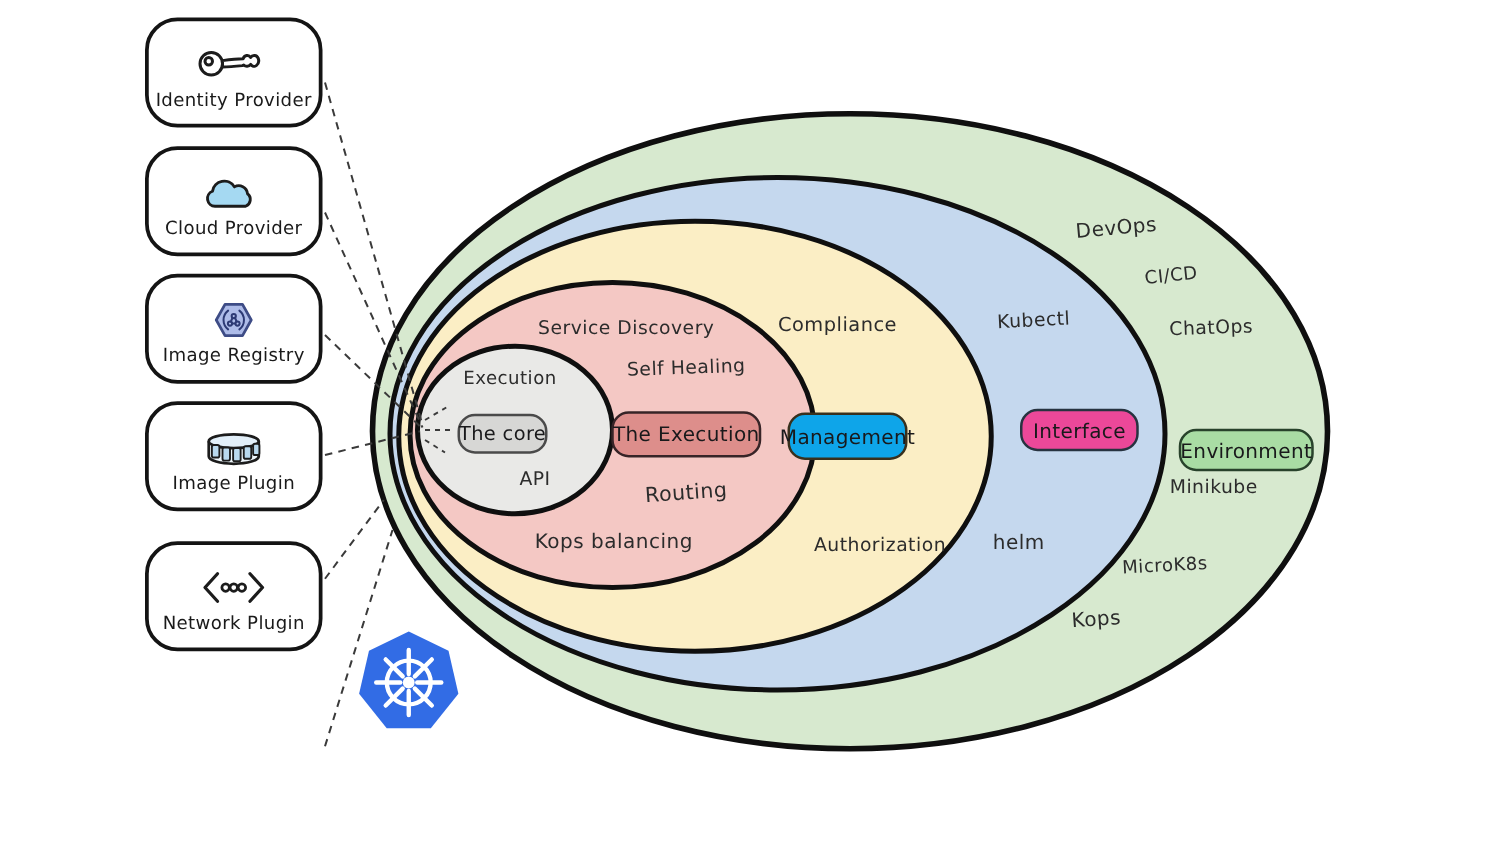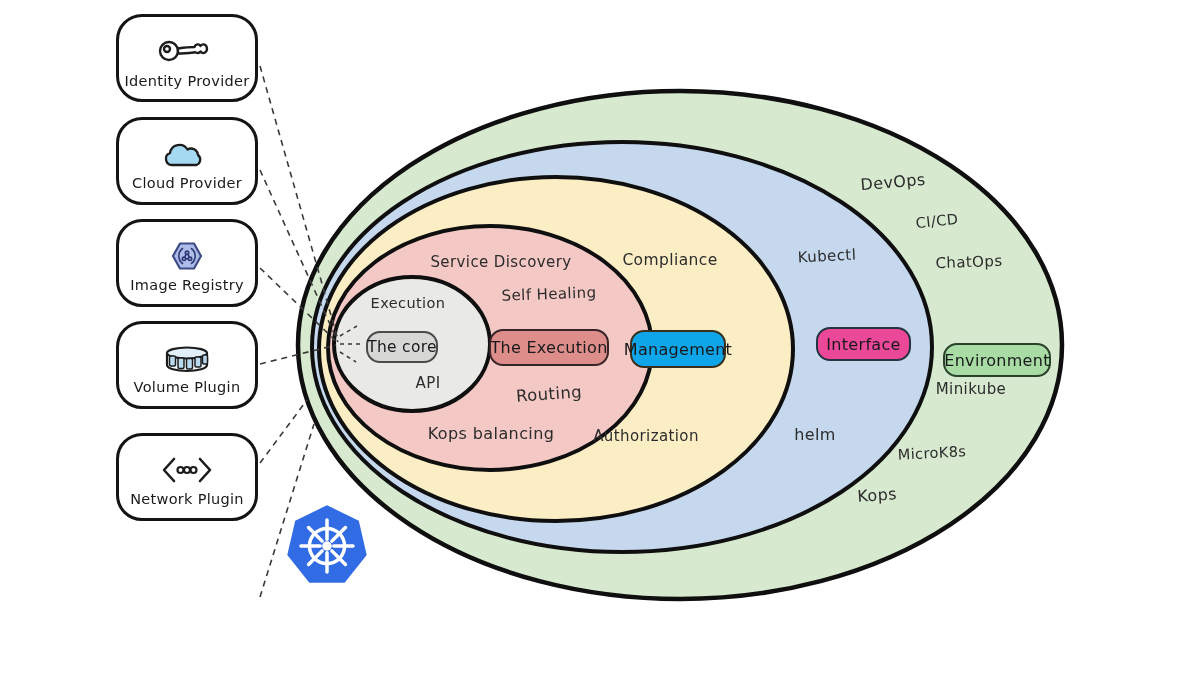--- a/index.html
+++ b/index.html
@@ -104,21 +104,21 @@
       <path d="M12 13 v12 a20 6 0 0 0 40 0 v-12" fill="#eef6fb" stroke="#1c1c1c" stroke-width="2.2"></path>
       <ellipse cx="32" cy="13" rx="20" ry="5.5" fill="#e2eff9" stroke="#1c1c1c" stroke-width="2.2"></ellipse>
       <g fill="#b9d9ee" stroke="#1c1c1c" stroke-width="1.5">
         <rect x="14.5" y="16" width="6" height="10" rx="1.5"></rect>
         <rect x="23" y="18" width="6" height="10.5" rx="1.5"></rect>
         <rect x="31.5" y="18.5" width="6" height="10.5" rx="1.5"></rect>
         <rect x="40" y="17" width="6" height="10" rx="1.5"></rect>
         <rect x="47.5" y="15" width="5" height="9" rx="1.5"></rect>
       </g>
     </svg>
-    <div class="card-label">Volume Plugin</div>
+    <div class="card-label">Image Plugin</div>
   </div>
 
   <div class="card" style="top:433px">
     <svg width="64" height="36" viewBox="0 0 64 36">
       <g fill="none" stroke="#1c1c1c" stroke-width="2.6" stroke-linecap="round" stroke-linejoin="round">
         <path d="M19 7 L9 18 L19 29"></path>
         <path d="M45 7 L55 18 L45 29"></path>
         <circle cx="25.5" cy="18" r="3" stroke-width="2.2"></circle>
         <circle cx="32" cy="18" r="3" stroke-width="2.2"></circle>
         <circle cx="38.5" cy="18" r="3" stroke-width="2.2"></circle>
@@ -152,21 +152,21 @@
 
   <span class="fl" style="left:408px;top:303px;font-size:14.5px">Execution</span>
   <span class="fl" style="left:428px;top:383px;font-size:15px">API</span>
 
   <span class="fl" style="left:501px;top:262px;font-size:15px">Service Discovery</span>
   <span class="fl" style="left:549px;top:294px;font-size:15px;transform:translate(-50%,-50%) rotate(-2deg)">Self Healing</span>
   <span class="fl" style="left:549px;top:394px;font-size:16.5px;transform:translate(-50%,-50%) rotate(-4deg)">Routing</span>
   <span class="fl" style="left:491px;top:433px;font-size:16px">Kops balancing</span>
 
   <span class="fl" style="left:670px;top:260px;font-size:15.5px">Compliance</span>
-  <span class="fl" style="left:646px;top:436px;font-size:15px">Authorization</span>
+  <span class="fl" style="left:704px;top:436px;font-size:15px">Authorization</span>
 
   <span class="fl" style="left:827px;top:256px;font-size:15px;transform:translate(-50%,-50%) rotate(-3deg)">Kubectl</span>
   <span class="fl" style="left:815px;top:434px;font-size:16px">helm</span>
 
   <span class="fl" style="left:893px;top:182px;font-size:16px;transform:translate(-50%,-50%) rotate(-5deg)">DevOps</span>
   <span class="fl" style="left:937px;top:221px;font-size:14.5px;transform:translate(-50%,-50%) rotate(-6deg)">CI/CD</span>
   <span class="fl" style="left:969px;top:262px;font-size:15px;transform:translate(-50%,-50%) rotate(-2deg)">ChatOps</span>
   <span class="fl" style="left:971px;top:389px;font-size:15px">Minikube</span>
   <span class="fl" style="left:932px;top:453px;font-size:14.5px;transform:translate(-50%,-50%) rotate(-3deg)">MicroK8s</span>
   <span class="fl" style="left:877px;top:495px;font-size:16px;transform:translate(-50%,-50%) rotate(-4deg)">Kops</span>

